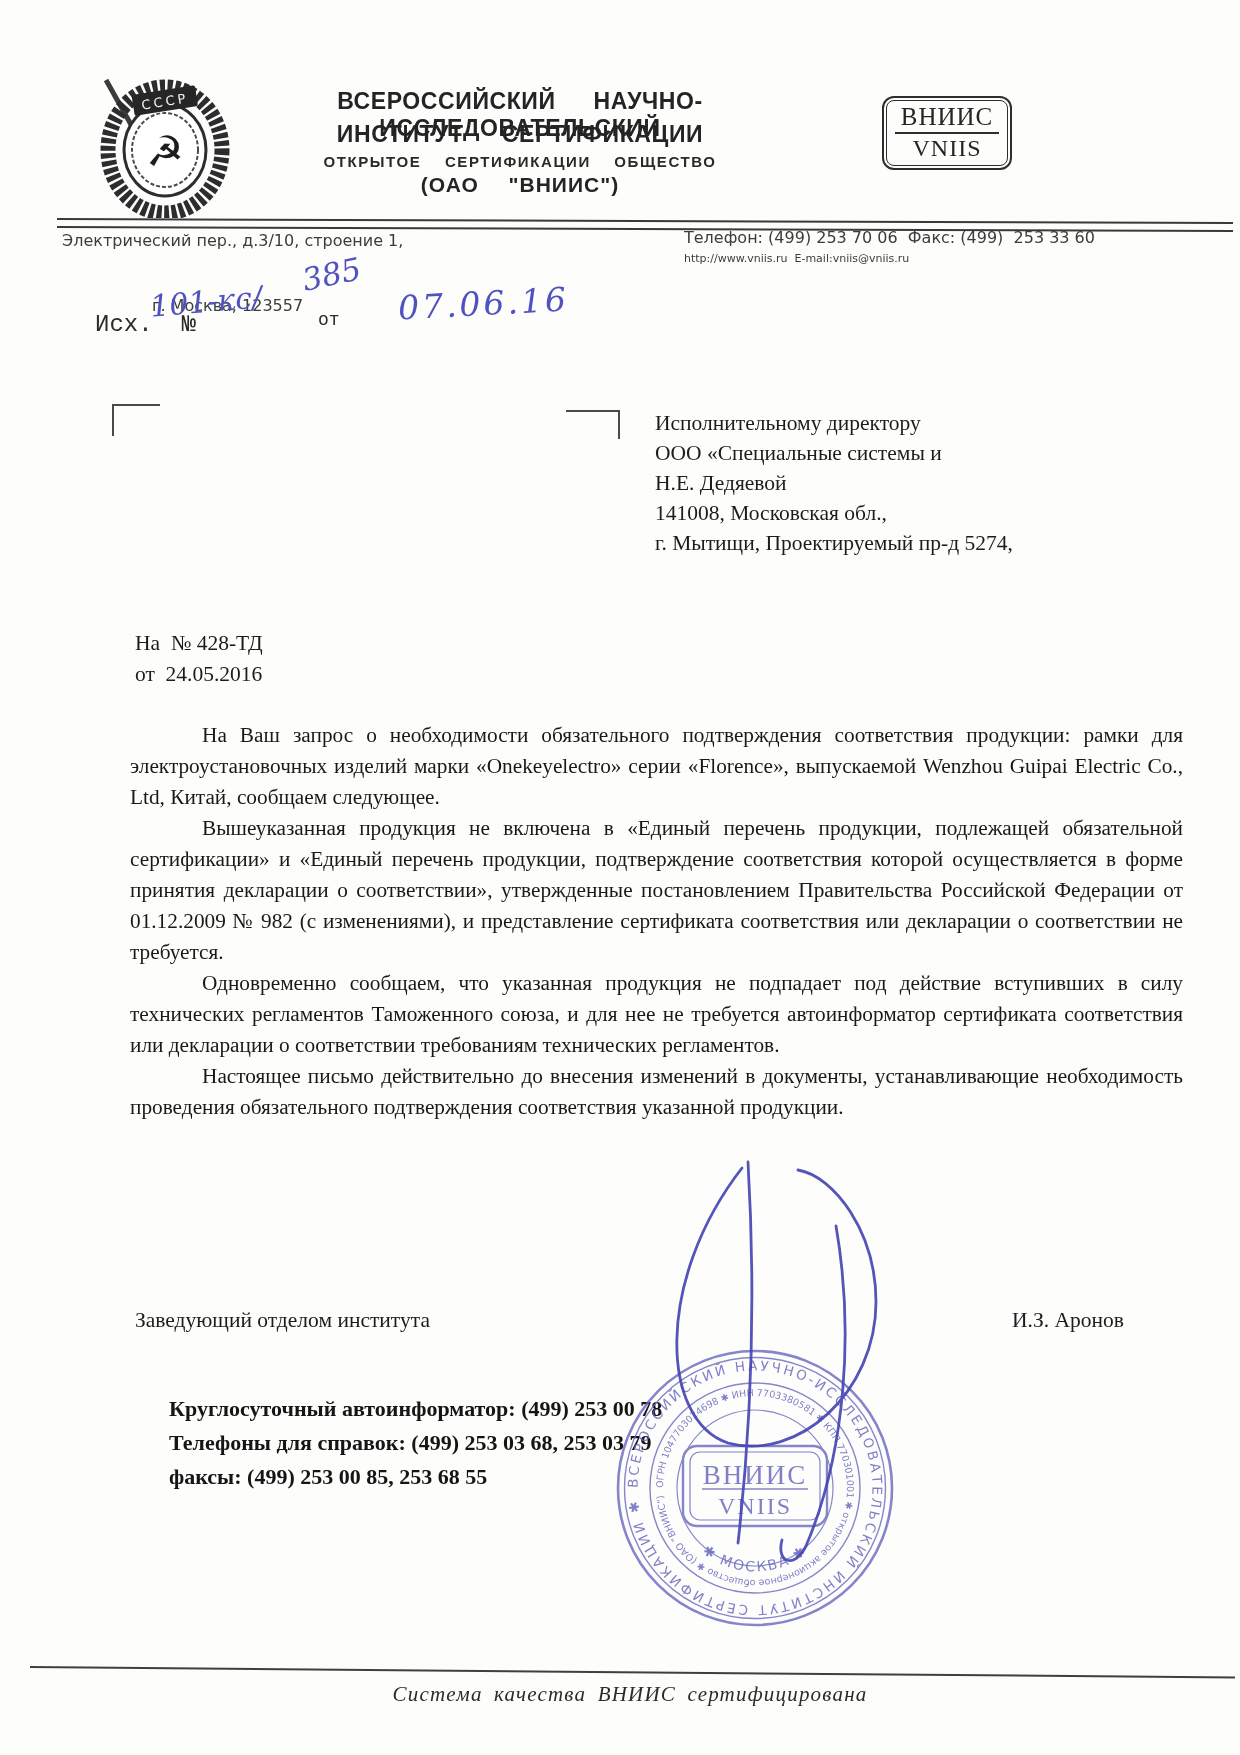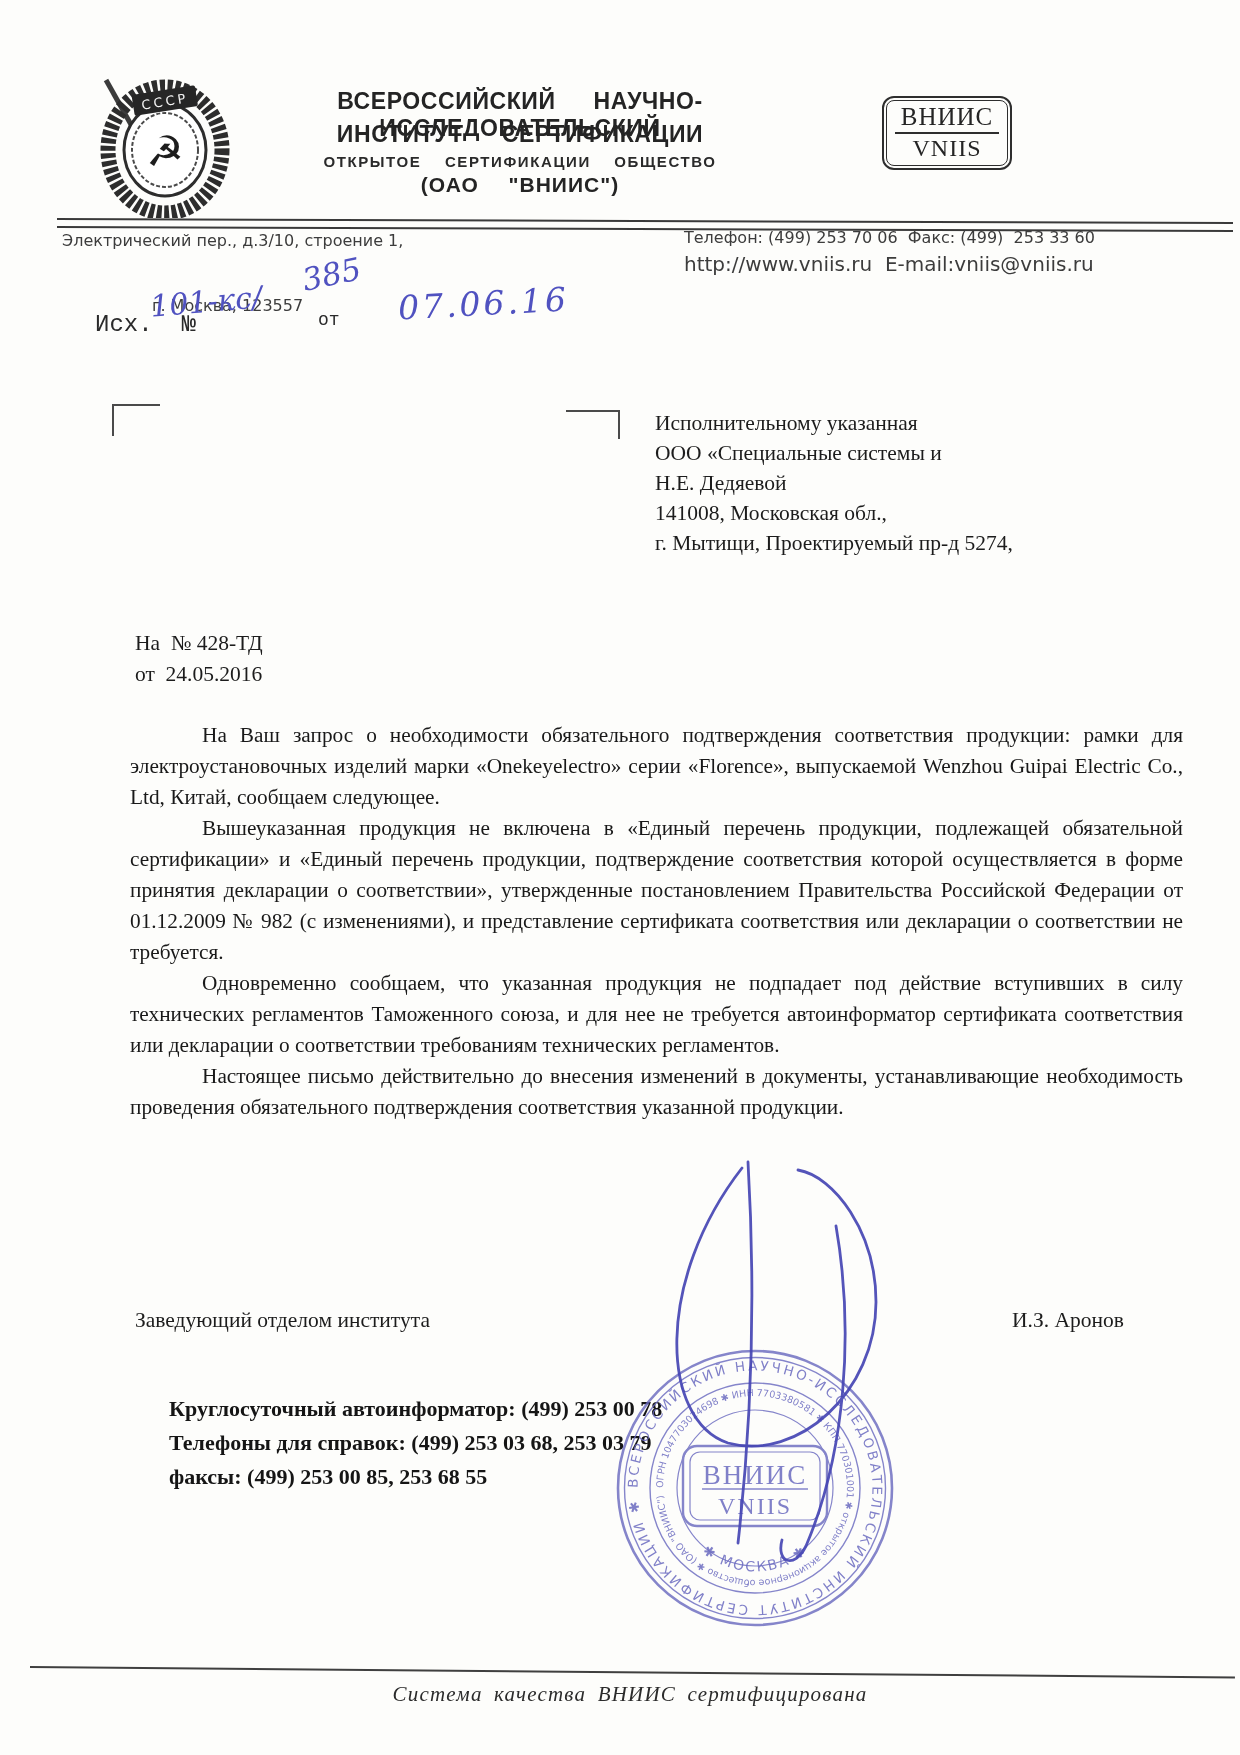--- a/index.html
+++ b/index.html
@@ -31,21 +31,21 @@
     border-bottom:2px solid #2e2e2e;padding:0 6px;margin-top:1px;}
   .logo-lat{font-size:24px;letter-spacing:1px;color:#252525;line-height:28px;}
 
   .hrule{left:57px;top:218px;width:1176px;height:6px;
     border-top:2.5px solid #3a3a3a;border-bottom:2px solid #3a3a3a;
     transform:rotate(0.2deg);transform-origin:left center;}
 
   .addr1{left:62px;top:231px;font-family:"DejaVu Sans",sans-serif;font-size:16px;color:#3c3c3c;}
   .addr2{left:152px;top:255px;font-family:"DejaVu Sans",sans-serif;font-size:16px;color:#3c3c3c;margin-top:41px;}
   .ph{left:684px;top:228px;font-family:"DejaVu Sans",sans-serif;font-size:16px;color:#3c3c3c;}
-  .web{left:684px;top:252px;font-family:"DejaVu Sans",sans-serif;font-size:20px;color:#3c3c3c;}
+  .web{left:684px;top:252px;font-family:"DejaVu Sans",sans-serif;font-size:11px;color:#3c3c3c;}
 
   
   .out-label{left:95px;top:311px;font-family:"Liberation Mono",monospace;font-size:24px;color:#2a2a2a;}
   .hand{font-family:"DejaVu Serif",serif;font-style:italic;color:#5052c0;}
   .out-num{left:150px;top:284px;font-size:30px;transform:rotate(-5deg);}
   .out-sup{left:302px;top:256px;font-size:31px;transform:rotate(-12deg);}
   .out-ot{left:318px;top:310px;font-family:"Liberation Mono",monospace;font-size:18px;color:#2a2a2a;}
   .out-date{left:398px;top:284px;font-size:33px;letter-spacing:3px;transform:rotate(-3deg);}
 
   
@@ -113,21 +113,21 @@
   <div class="abs out-label pre">Исх.  №</div>
   <div class="abs hand out-num">101-кс/</div>
   <div class="abs hand out-sup">385</div>
   <div class="abs out-ot">от</div>
   <div class="abs hand out-date">07.06.16</div>
 
   <div class="abs cl"></div>
   <div class="abs cr"></div>
 
   <div class="abs recip">
-    <div>Исполнительному указанная</div>
+    <div>Исполнительному директору</div>
     <div>ООО «Специальные системы и</div>
     <div>Н.Е. Дедяевой</div>
     <div>141008, Московская обл.,</div>
     <div>г. Мытищи, Проектируемый пр-д 5274,</div>
   </div>
 
   <div class="abs ref">
     <div class="pre">На  № 428-ТД</div>
     <div class="pre">от  24.05.2016</div>
   </div>

